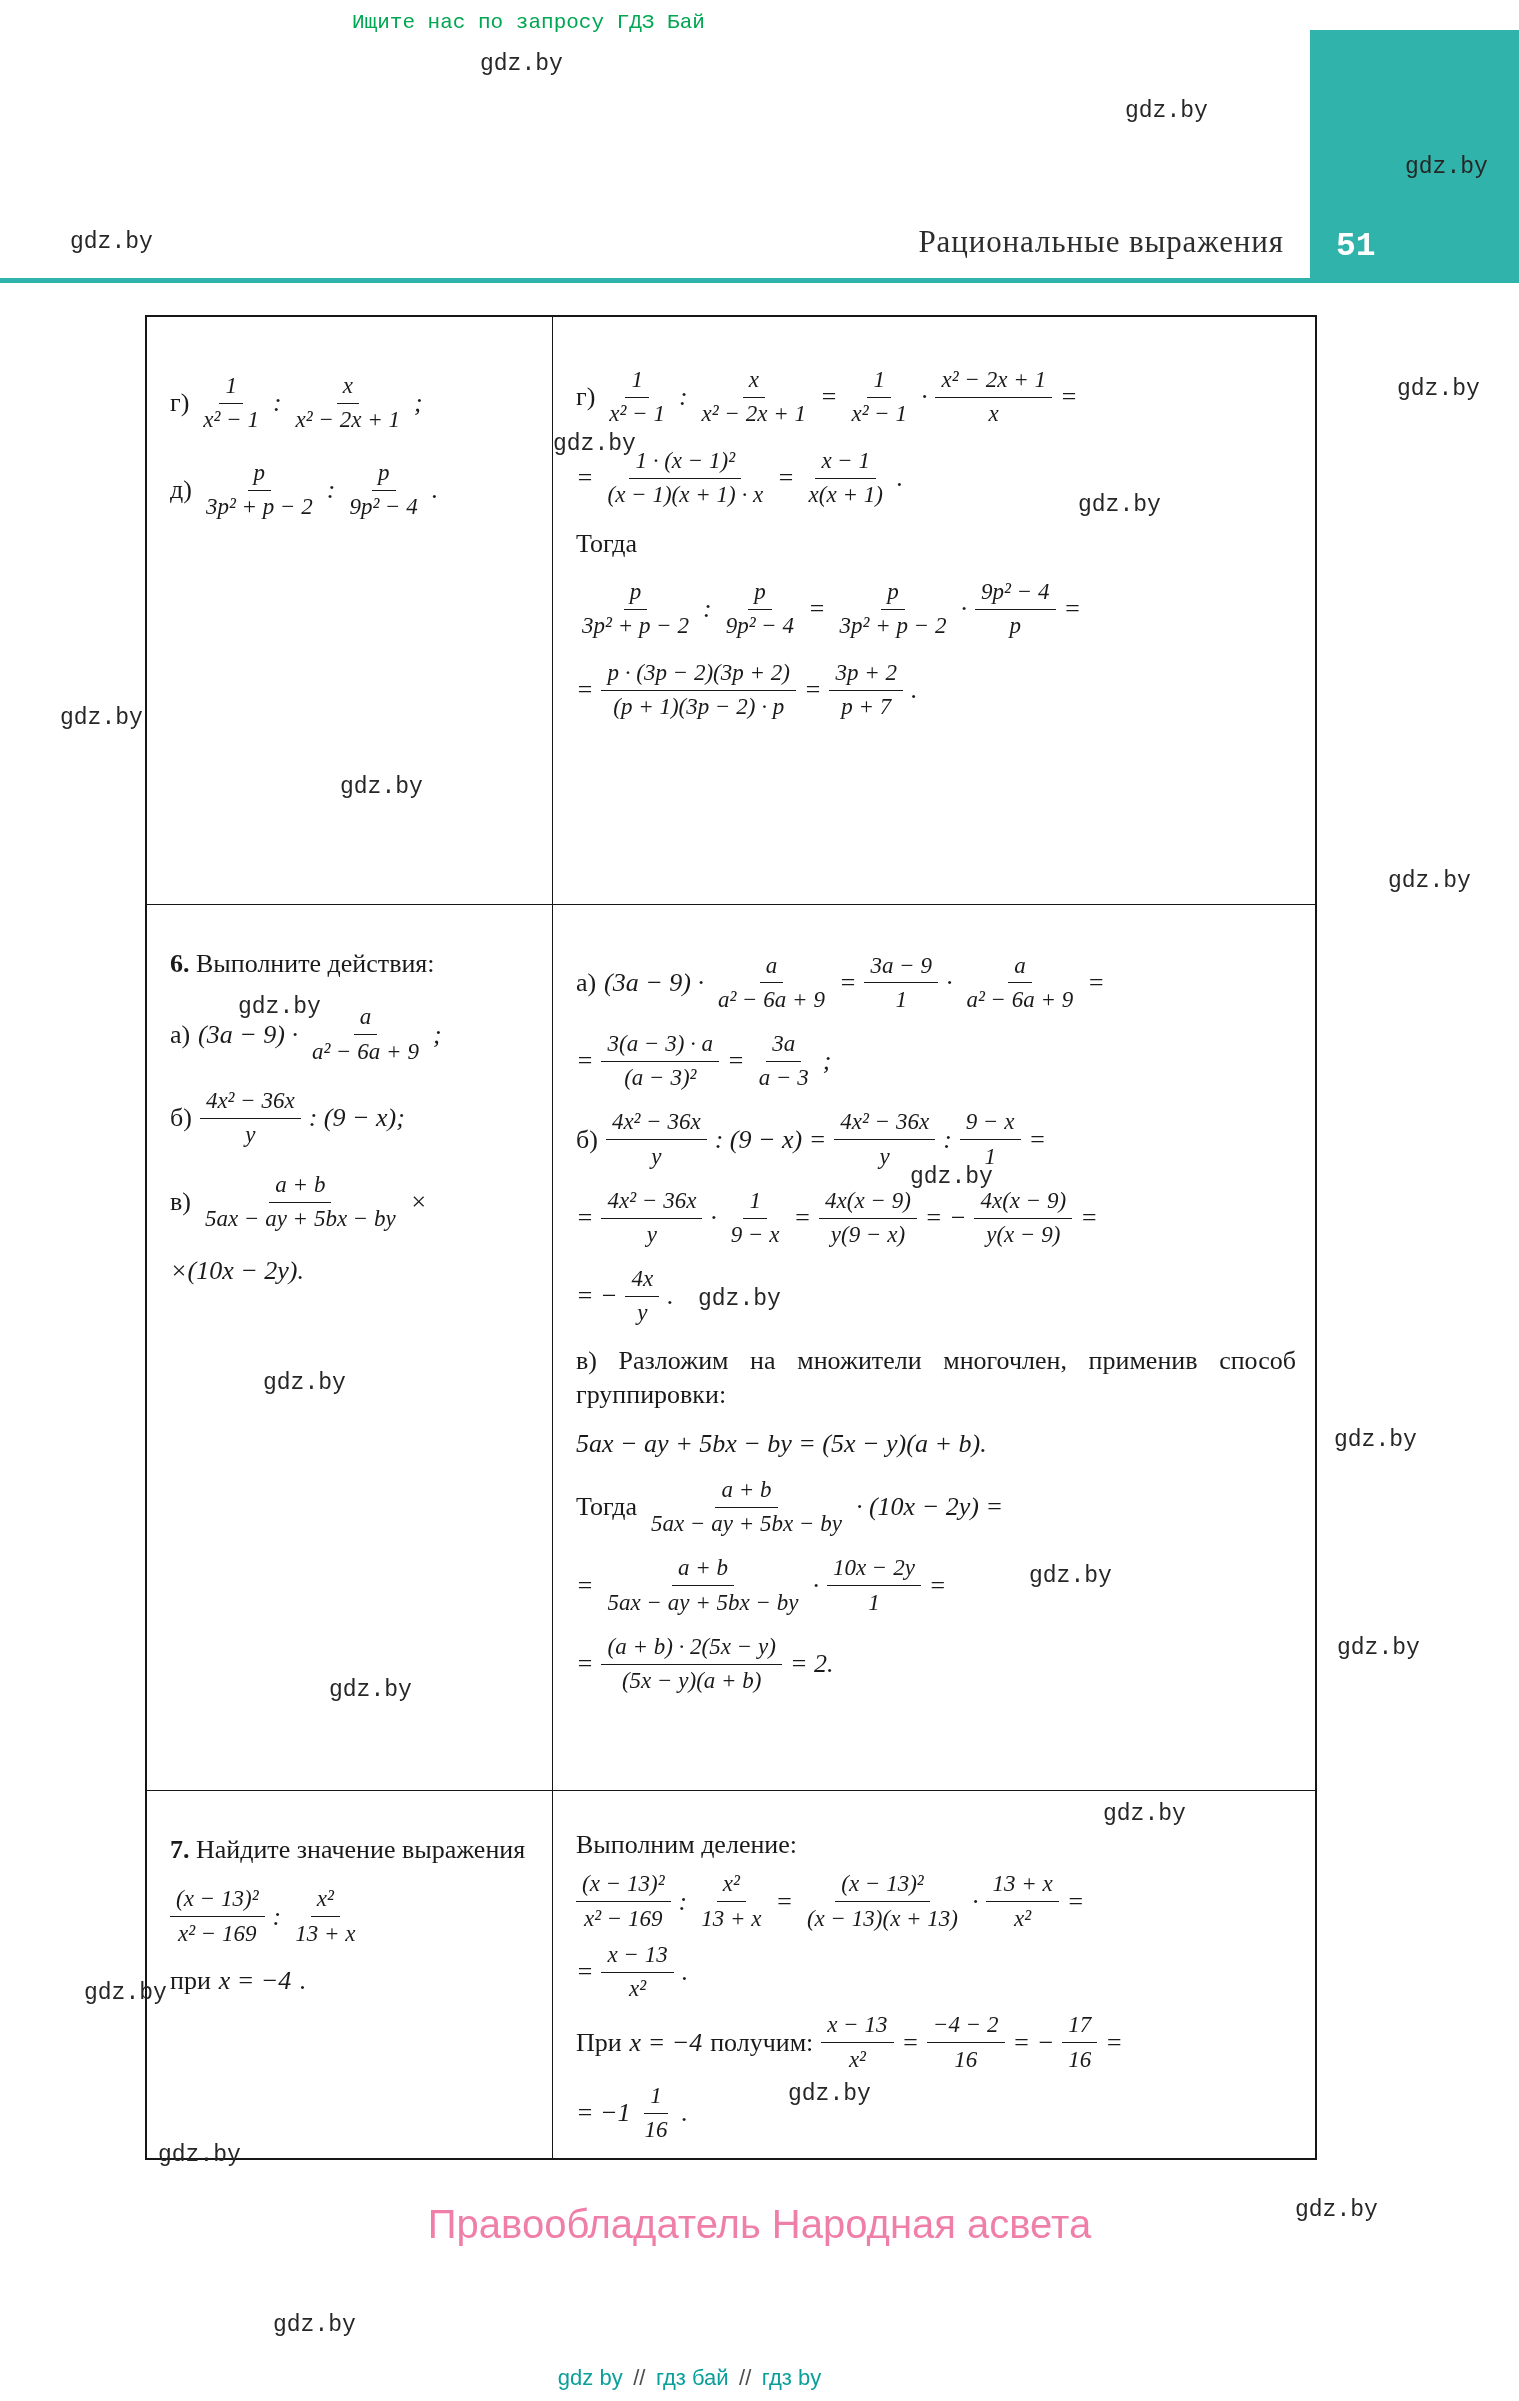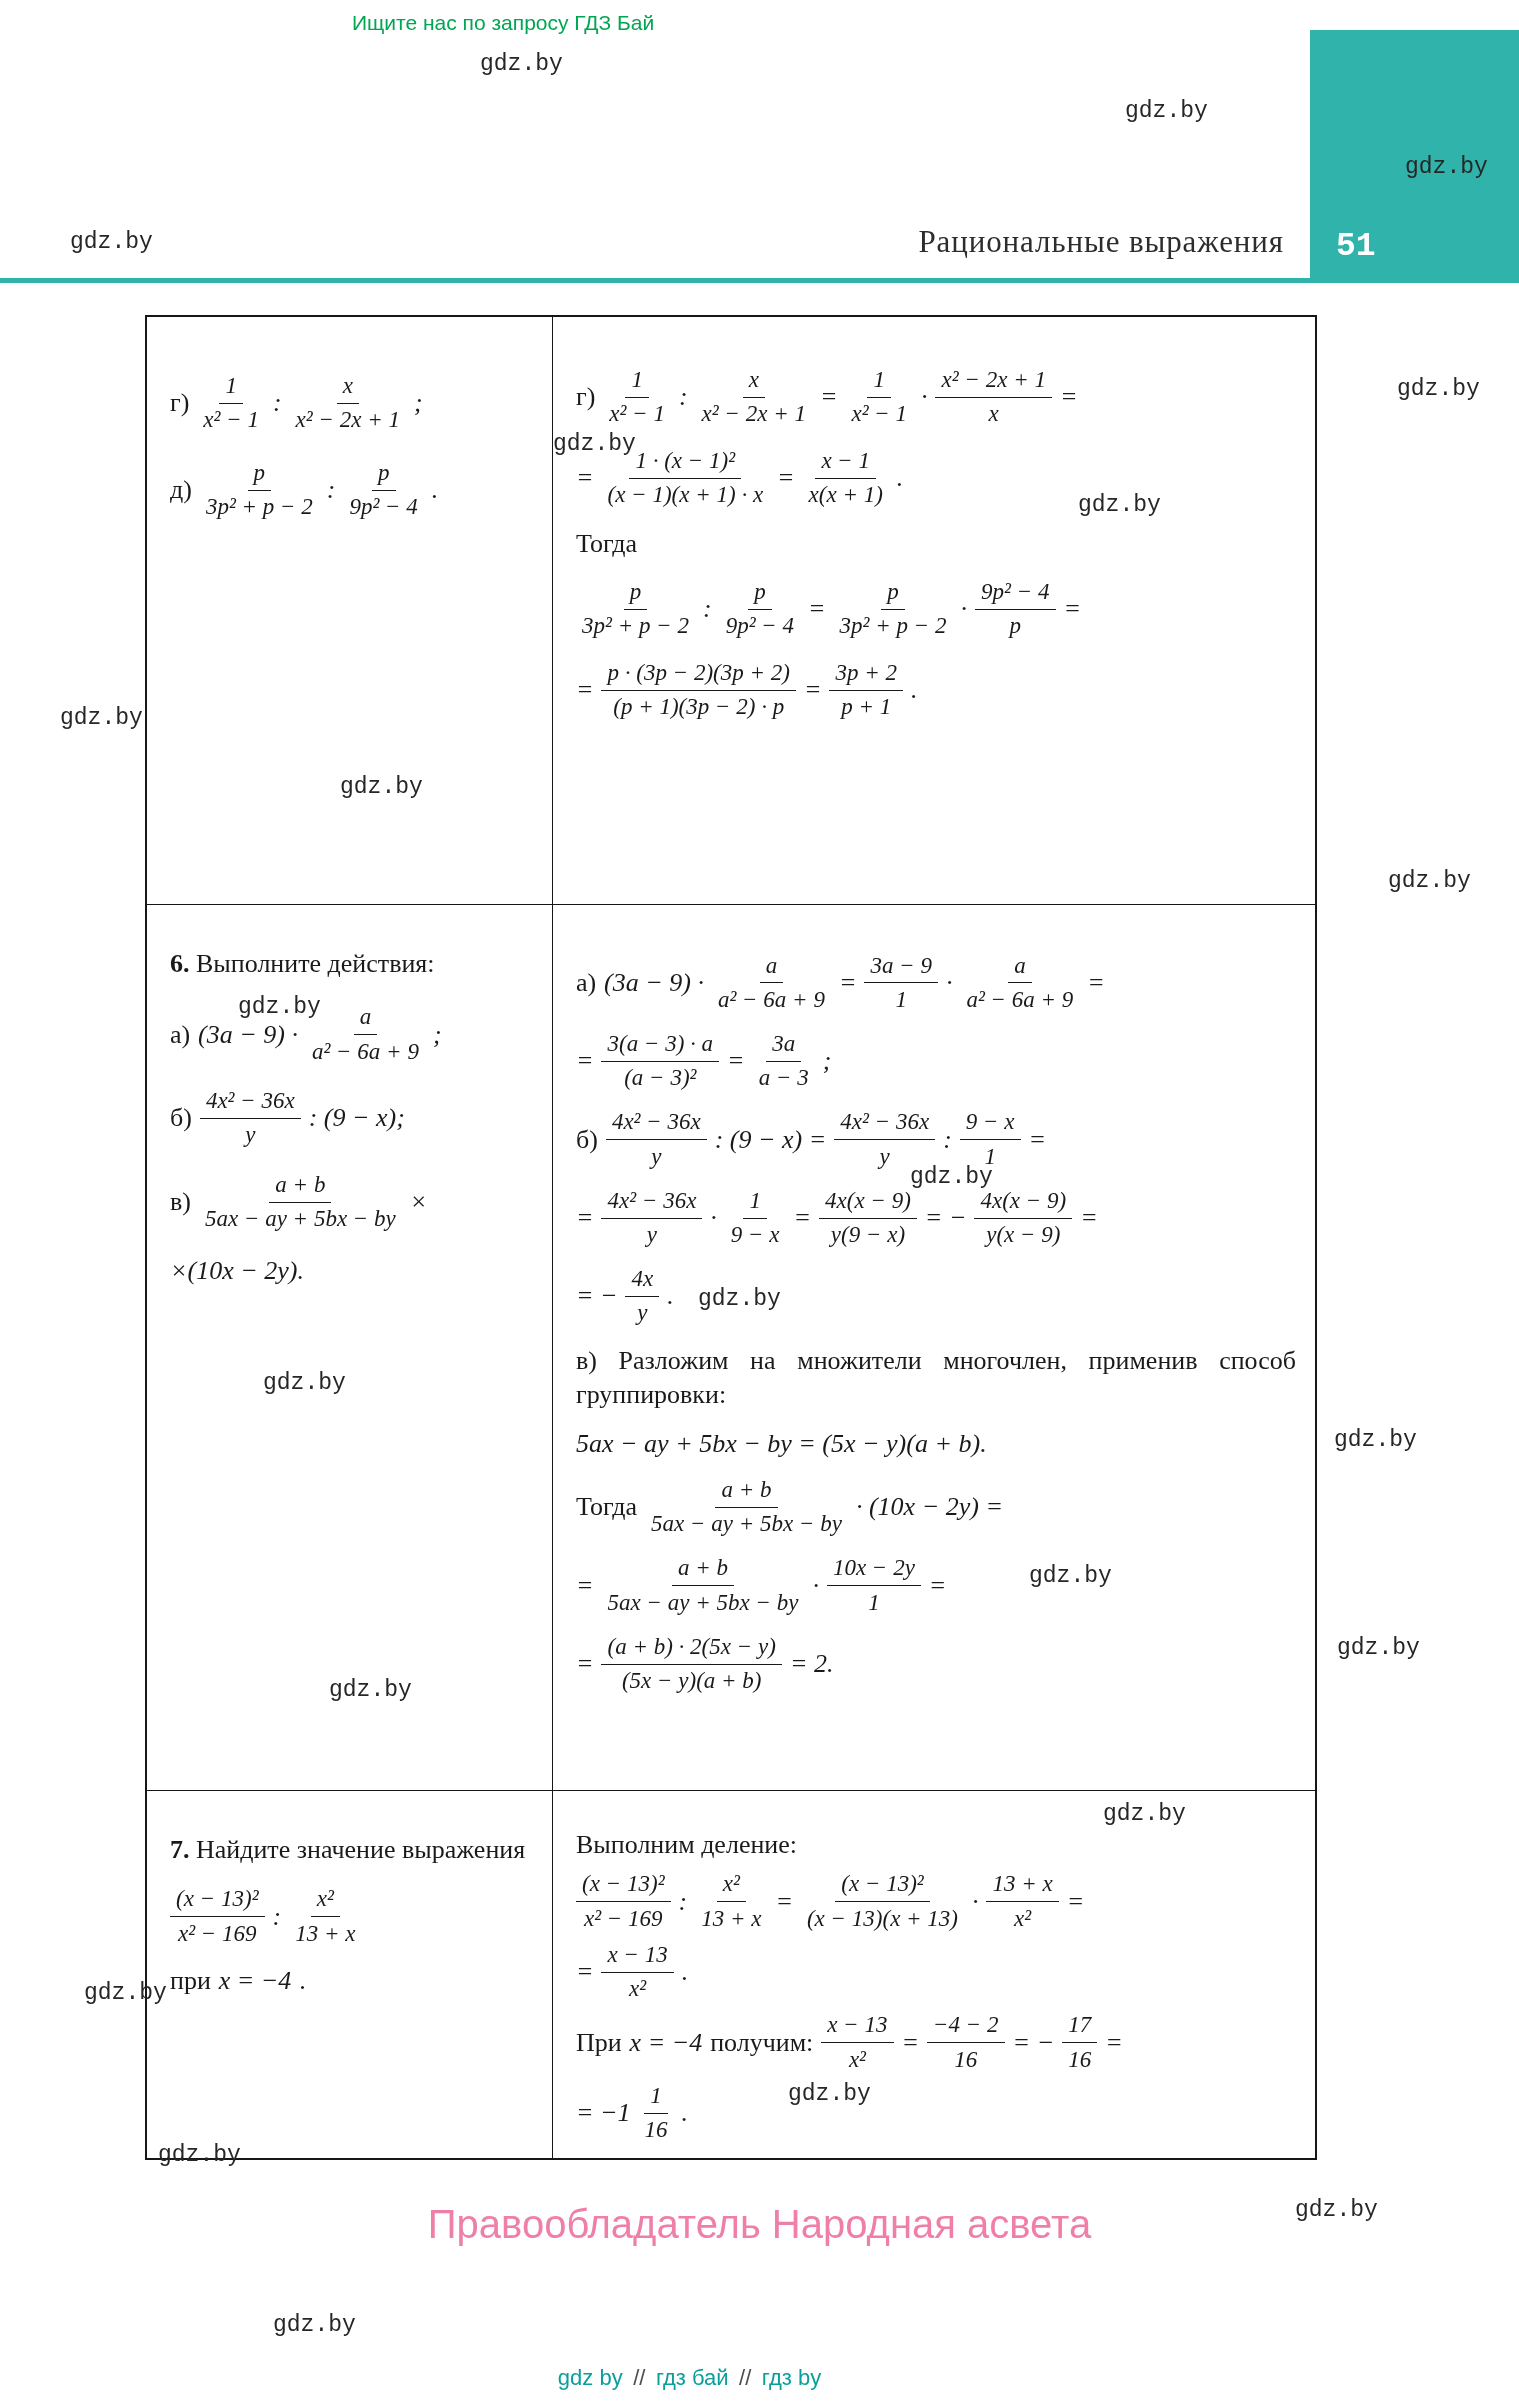--- a/index.html
+++ b/index.html
@@ -4,21 +4,21 @@
 <style>
   :root{
     --teal:#2fb3aa; --green:#00a651; --pink:#ef7fa9; --link:#0a9f9b;
   }
   *{box-sizing:border-box;}
   body{margin:0;background:#e9e9e9;}
   .canvas{position:relative;width:1519px;height:2401px;background:#ffffff;overflow:hidden;
           font-family:"Liberation Serif",serif;color:#1a1a1a;margin:0 auto;}
 
   .top-banner{position:absolute;left:352px;top:10.5px;
-              font-family:Liberation Sans, sans-serif;font-size:21px;color:var(--green);}
+              font-family:Liberation Mono, monospace;font-size:21px;color:var(--green);}
 
   .teal-box{position:absolute;left:1310px;top:30px;width:209px;height:250px;background:var(--teal);}
   .pagenum{position:absolute;left:26px;top:198px;color:#fff;
            font-family:Liberation Mono, monospace;font-weight:bold;font-size:33px;}
 
   .header-title{position:absolute;top:224px;right:235px;font-size:31px;color:#2d2d2d;letter-spacing:0.9px;}
 
   .teal-rule{position:absolute;left:0;top:278px;width:1519px;height:5.3px;background:var(--teal);}
 
   .table{position:absolute;left:145px;top:315px;width:1172px;height:1845px;
@@ -167,21 +167,21 @@
         </div>
         <div class="mline">
           <span class="mi">=</span>
           <span class="frac">
             <span class="num mi">p · (3p − 2)(3p + 2)</span>
             <span class="den mi">(p + 1)(3p − 2) · p</span>
           </span>
           <span class="mi">=</span>
           <span class="frac">
             <span class="num mi">3p + 2</span>
-            <span class="den mi">p + 1</span>
+            <span class="den mi">p + 7</span>
           </span>
           <span class="mi">.</span>
         </div>
       </div>
     <div class="cell c-r2l">
         <div class="para"><span class="tb">6. </span><span class="tt">Выполните действия:</span></div>
         <div class="mline">
           <span class="tt">а)</span>
           <span class="mi">(3a − 9) ·</span>
           <span class="frac">

